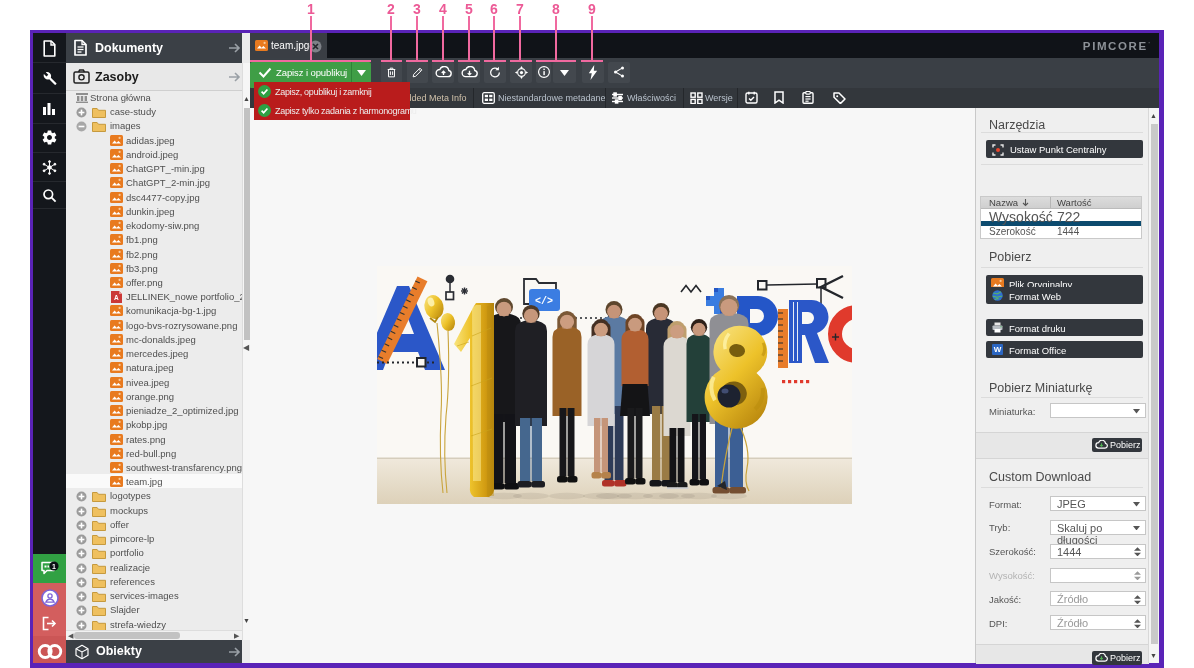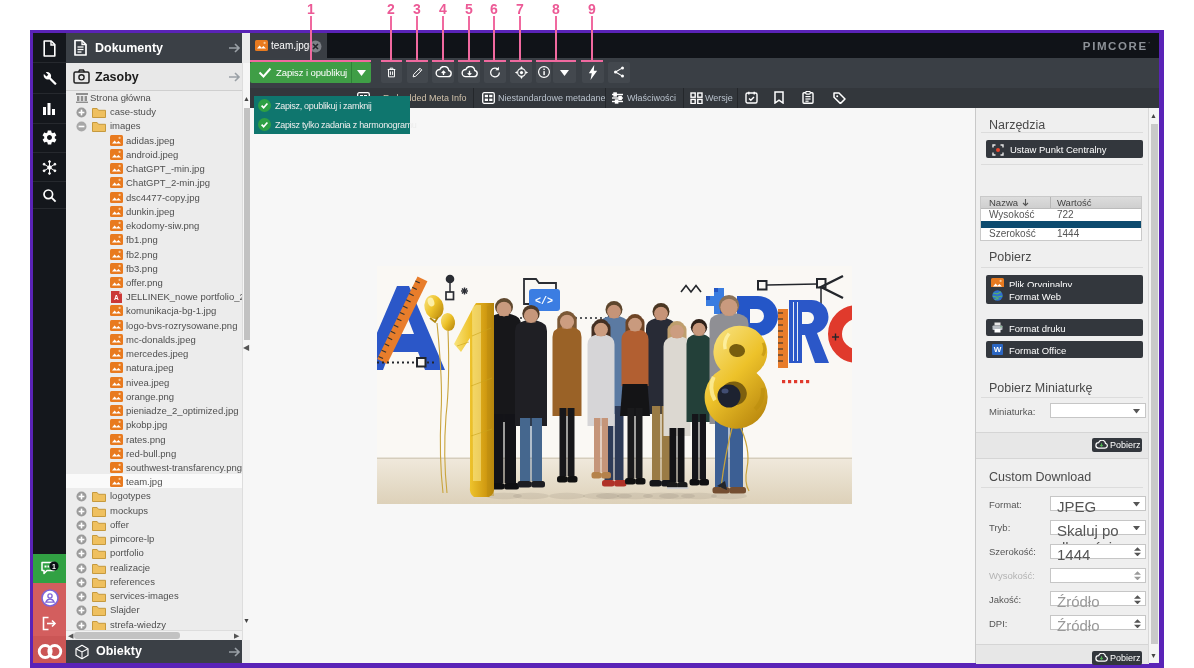--- a/index.html
+++ b/index.html
@@ -27,23 +27,23 @@
   #row3{left:250px;top:88px;width:909px;height:20px;background:#33373c;}
   .tbtn{position:absolute;top:3.5px;height:21px;background:#43484e;border-radius:2px;}
   .r3t{position:absolute;top:0;height:20px;line-height:20px;color:#b9c2cc;font-size:9px;letter-spacing:0;white-space:nowrap;}
   .r3sep{position:absolute;top:0;width:1px;height:20px;background:#24272b;}
   #content{left:250px;top:108px;width:725px;height:555px;background:#f7f7f7;}
   
   #rpanel{left:975px;top:108px;width:173px;height:555px;background:#efefef;border-left:1px solid #c9c9c9;font-size:10px;color:#555;}
   .rph{position:absolute;left:13px;font-size:12.5px;color:#4a4a4a;}
   .rphr{position:absolute;left:5px;width:162px;height:1px;background:#dcdcdc;}
   .dkb{position:absolute;left:10px;width:157px;background:#33373d;border-radius:2px;color:#fff;font-size:9.5px;white-space:nowrap;}
-  .ctl{position:absolute;left:74px;width:94px;height:13px;background:#fff;border:1px solid #c6c6c6;font-size:15px;color:#555;}
+  .ctl{position:absolute;left:74px;width:94px;height:13px;background:#fff;border:1px solid #c6c6c6;font-size:11px;color:#555;}
   .lbl{position:absolute;left:13px;font-size:9.5px;color:#555;}
-  #menu{left:254px;top:96px;width:156px;height:38px;background:#0f766e;z-index:40;}
+  #menu{left:254px;top:82px;width:156px;height:38px;background:#b91c1c;z-index:40;}
   .mrow{position:absolute;left:0;width:156px;height:19px;color:#ededed;font-size:9px;letter-spacing:-0.3px;white-space:nowrap;}
 </style>
 </head>
 <body>
 
 <div class="num" style="left:301px">1</div>
 <div class="vl" style="left:310px"></div>
 <div class="num" style="left:381px">2</div>
 <div class="vl" style="left:390px"></div>
 <div class="num" style="left:407px">3</div>
@@ -547,21 +547,21 @@
       </svg>
     <span class="a" style="left:21px;top:6.5px;color:#fff;font-size:10px">team.jpg</span>
     <svg class="a" style="left:59px;top:7px" width="13" height="13" viewBox="0 0 13 13">
         <circle cx="6.5" cy="6.5" r="6" fill="#7d8187"></circle>
         <path d="M4 4l5 5M9 4l-5 5" stroke="#23262b" stroke-width="1.6"></path>
       </svg>
   </div>
   <div class="a" style="right:7px;top:7px;color:#8d9298;font-size:11.5px;font-weight:bold;letter-spacing:1.6px">PIMCORE<span style="font-size:8px;vertical-align:top">ˈ</span></div>
 </div>
 <div class="a" id="row2">
-  <div class="a" style="left:0;top:3.5px;width:121px;height:21px;background:#3f9e46;border-radius:2px">
+  <div class="a" style="left:0;top:3.5px;width:121px;height:27px;background:#3f9e46;border-radius:2px">
     <svg class="a" style="left:8px;top:5px" width="14" height="11" viewBox="0 0 14 11">
         <path d="M1.5 5.5l4 4 7-8" fill="none" stroke="#fff" stroke-width="2"></path>
       </svg>
     <span class="a" style="left:26px;top:5px;color:#fff;font-size:9.5px;letter-spacing:-0.1px">Zapisz i opublikuj</span>
     <div class="a" style="left:101px;top:0;width:1px;height:21px;background:#2e8437"></div>
     <svg class="a" style="left:107px;top:8px" width="9" height="6" viewBox="0 0 9 6">
         <path d="M0 0h9L4.5 6z" fill="#fff"></path>
       </svg>
   </div>
   <div class="tbtn" style="left:131px;width:21px">
@@ -972,21 +972,21 @@
   <div class="rph" style="top:86px">Szczegóły</div>
   <div class="a" style="left:4px;top:88px;width:160px;border:1px solid #c9c9c9;background:#fff">
     <div style="height:11px;background:linear-gradient(#dcdcdc,#cfcfcf);border-bottom:1px solid #bbb;position:relative;font-size:9.5px;color:#444">
       <span class="a" style="left:8px;top:0">Nazwa</span>
       <svg class="a" style="left:41px;top:2px" width="7" height="8" viewBox="0 0 7 8">
           <path d="M3.5 0v6M1 4l2.5 2.5L6 4" stroke="#555" stroke-width="1.1" fill="none"></path>
         </svg>
       <span class="a" style="left:76px;top:0">Wartość</span>
       <div class="a" style="left:69px;top:0;width:1px;height:11px;background:#b5b5b5"></div>
     </div>
-    <div style="height:12px;border-bottom:7px solid #0c4a6e;position:relative;font-size:10px;color:#555">
+    <div style="height:12px;border-bottom:5px solid #0c4a6e;position:relative;font-size:14px;color:#555">
       <span class="a" style="left:8px;top:0">Wysokość</span>
         <span class="a" style="left:76px;top:0">722</span>
     </div>
     <div style="height:12px;position:relative;font-size:10px;color:#555">
       <span class="a" style="left:8px;top:0">Szerokość</span>
         <span class="a" style="left:76px;top:0">1444</span>
     </div>
   </div>
   <div class="rph" style="top:142px">Pobierz</div>
   <div class="rphr" style="top:159px"></div>

